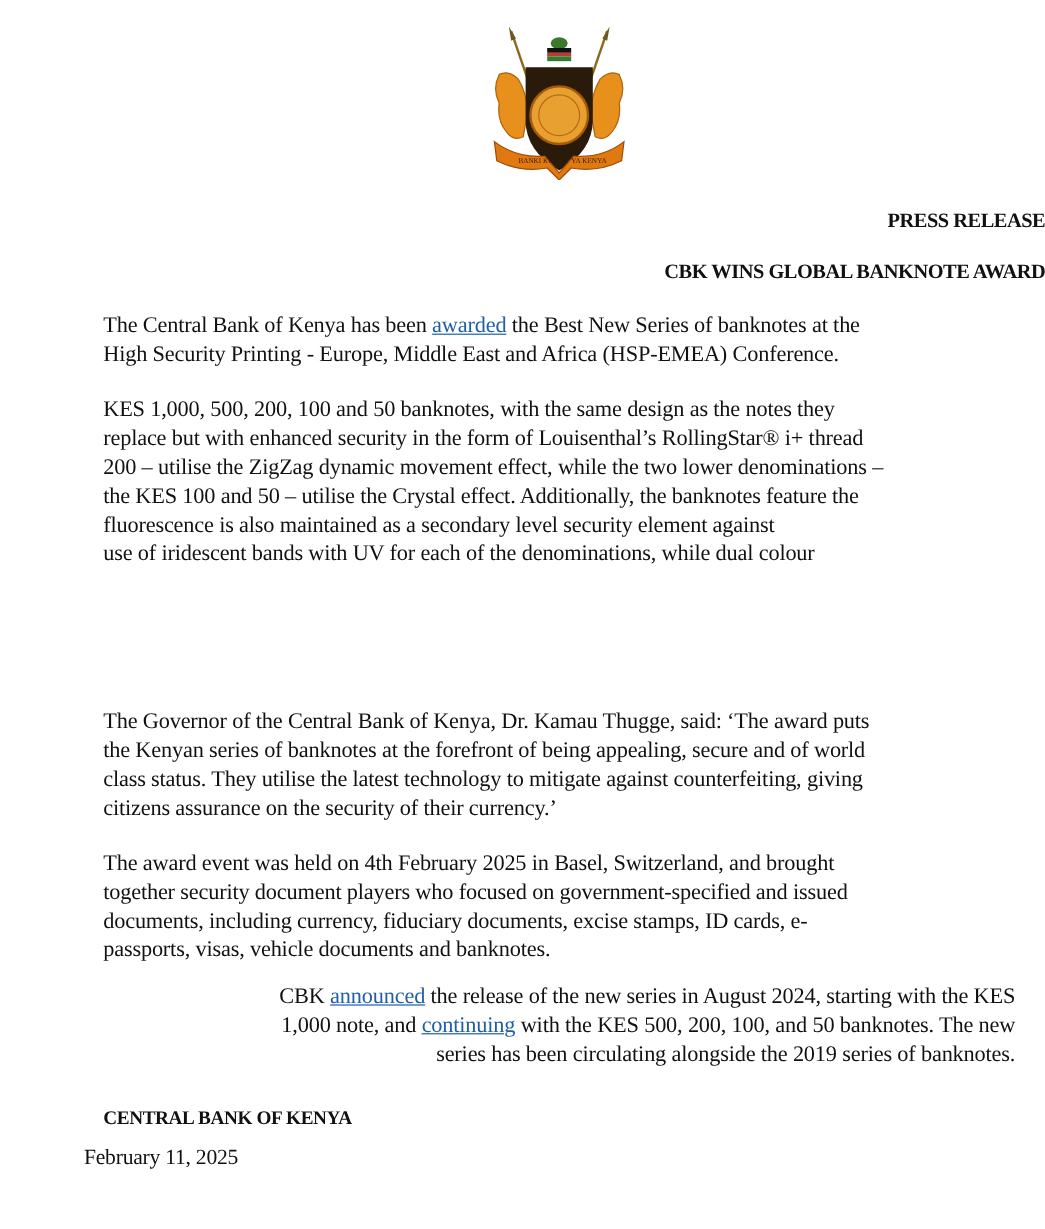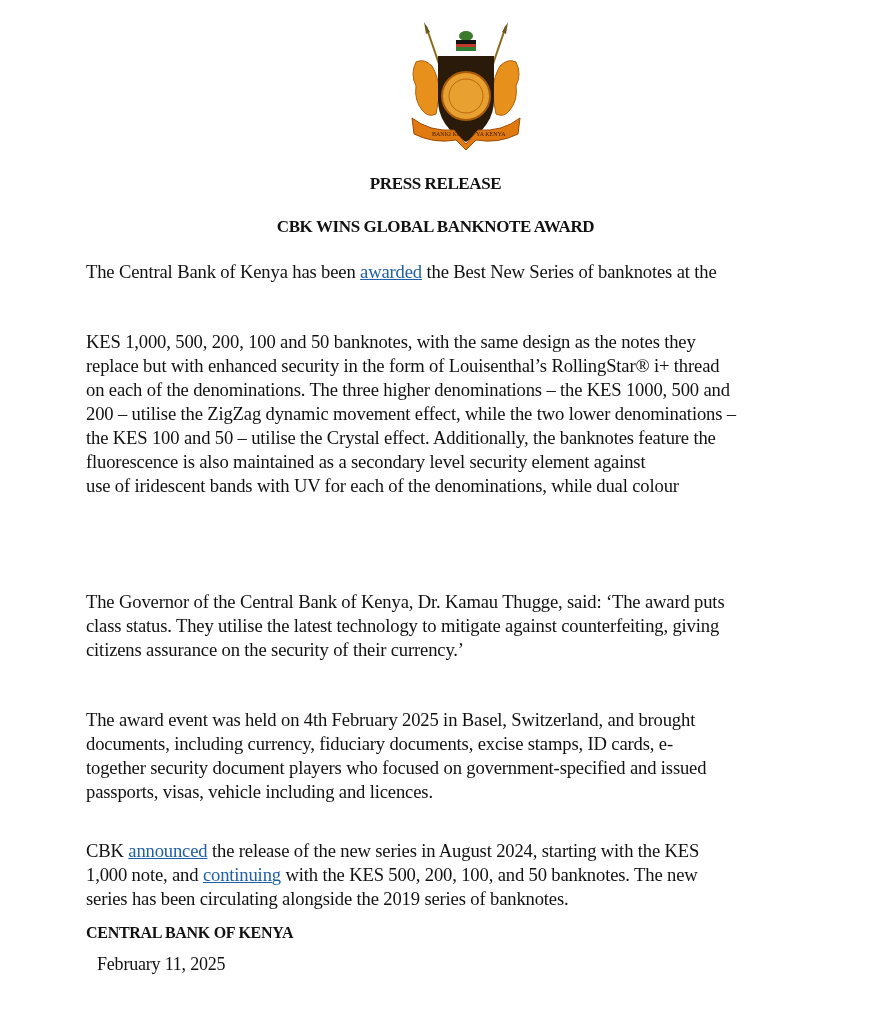--- a/index.html
+++ b/index.html
@@ -1,33 +1,33 @@
 <!DOCTYPE html>
 <html><head>
 <meta charset="utf-8">
 <style>
   html, body { margin: 0; padding: 0; background: #ffffff; }
   body { width: 871px; height: 1024px; overflow: hidden; position: relative;
          font-family: "Liberation Serif", "DejaVu Serif", serif; color: #111111; }
   .logo { position: absolute; left: 410px; top: 22px; width: 112px; height: 128px; }
-  .heading { position: absolute; left: 0; width: 871px; text-align: center;
+  .heading { position: absolute; left: 0; width: 871px; text-align: right;
              font-weight: bold; font-size: 17px; letter-spacing: -0.4px; }
   #press { top: 174px; }
   #title { top: 217px; }
   .para { position: absolute; left: 86px; width: 760px; font-size: 18.6px;
           line-height: 24px; letter-spacing: -0.15px; margin: 0; white-space: nowrap; }
   .para .ln { display: block; }
   a.lnk { color: #1f5fa8; text-decoration: underline; text-decoration-thickness: 1px; }
   #p1 { top: 260px; }
   #p2 { top: 330px; }
   #p3 { top: 590px; }
   #p4 { top: 708px; }
-  #p5 { top: 839px; }
+  #p5 { top: 819px; text-align: right; }
   #signoff { position: absolute; left: 86px; top: 924px; font-weight: bold; font-size: 16px; letter-spacing: -0.3px; }
-  #date { position: absolute; left: 97px; top: 954px; font-size: 18px; letter-spacing: -0.2px; }
+  #date { position: absolute; left: 70px; top: 954px; font-size: 18px; letter-spacing: -0.2px; }
 </style>
 </head>
 <body>
 
 <svg class="logo" viewBox="0 0 112 128" xmlns="http://www.w3.org/2000/svg">
 
   <line x1="16" y1="4" x2="40" y2="74" stroke="#8a6a1a" stroke-width="2"></line>
   <polygon points="14,0 20,10 16,12" fill="#6b5a20"></polygon>
   <line x1="96" y1="4" x2="72" y2="74" stroke="#8a6a1a" stroke-width="2"></line>
   <polygon points="98,0 92,10 96,12" fill="#6b5a20"></polygon>
@@ -49,43 +49,44 @@
   <path d="M2 96 Q20 110 44 108 L56 122 L68 108 Q92 110 110 96 L108 112 Q88 122 66 118 L56 128 L46 118 Q24 122 4 112 Z" fill="#e07a10" stroke="#a04a06" stroke-width="1"></path>
   <text x="22" y="114" font-size="6" fill="#3a1a00" font-family="Liberation Serif, serif">BANKI KUU</text>
   <text x="66" y="114" font-size="6" fill="#3a1a00" font-family="Liberation Serif, serif">YA KENYA</text>
 </svg>
 
 <div id="press" class="heading">PRESS RELEASE</div>
 <div id="title" class="heading">CBK WINS GLOBAL BANKNOTE AWARD</div>
 
 <p id="p1" class="para">
   <span class="ln"><span>The Central Bank of Kenya has been </span><a class="lnk" href="#">awarded</a><span> the Best New Series of banknotes at the</span></span>
+  <span class="ln">High Security Printing - Europe, Middle East and Africa (HSP-EMEA) Conference.</span>
 </p>
 
 <p id="p2" class="para">
   <span class="ln">KES 1,000, 500, 200, 100 and 50 banknotes, with the same design as the notes they</span>
   <span class="ln">replace but with enhanced security in the form of Louisenthal’s RollingStar® i+ thread</span>
-  <span class="ln">on each of the denominations. The three higher denominations – the KES 1000, 500 and</span>
   <span class="ln">200 –  utilise the ZigZag dynamic movement effect, while the two lower denominations –</span>
   <span class="ln">the KES 100 and 50 –  utilise the Crystal effect. Additionally, the banknotes feature the</span>
   <span class="ln">fluorescence is also maintained as a secondary level security element against</span>
   <span class="ln">use of iridescent bands with UV for each of the denominations, while dual colour</span>
 </p>
 
 <p id="p3" class="para">
   <span class="ln">The Governor of the Central Bank of Kenya, Dr. Kamau Thugge, said: ‘The award puts</span>
+  <span class="ln">the Kenyan series of banknotes at the forefront of being appealing, secure and of world</span>
   <span class="ln">class status. They utilise the latest technology to mitigate against counterfeiting, giving</span>
   <span class="ln">citizens assurance on the security of their currency.’</span>
 </p>
 
 <p id="p4" class="para">
   <span class="ln">The award event was held on 4th February 2025 in Basel, Switzerland, and brought</span>
+  <span class="ln">together security document players who focused on government-specified and issued</span>
   <span class="ln">documents, including currency, fiduciary documents, excise stamps, ID cards, e-</span>
-  <span class="ln">together security document players who focused on government-specified and issued</span>
-  <span class="ln">passports, visas, vehicle including and licences.</span>
+  <span class="ln">passports, visas, vehicle documents and banknotes.</span>
 </p>
 
 <p id="p5" class="para">
   <span class="ln"><span>CBK </span><a class="lnk" href="#">announced</a><span> the release of the new series in August 2024, starting with the KES</span></span>
   <span class="ln"><span>1,000 note, and </span><a class="lnk" href="#">continuing</a><span> with the KES 500, 200, 100, and 50 banknotes. The new</span></span>
   <span class="ln">series has been circulating alongside the 2019 series of banknotes.</span>
 </p>
 
 <div id="signoff">CENTRAL BANK OF KENYA</div>
 <div id="date">February 11, 2025</div>

